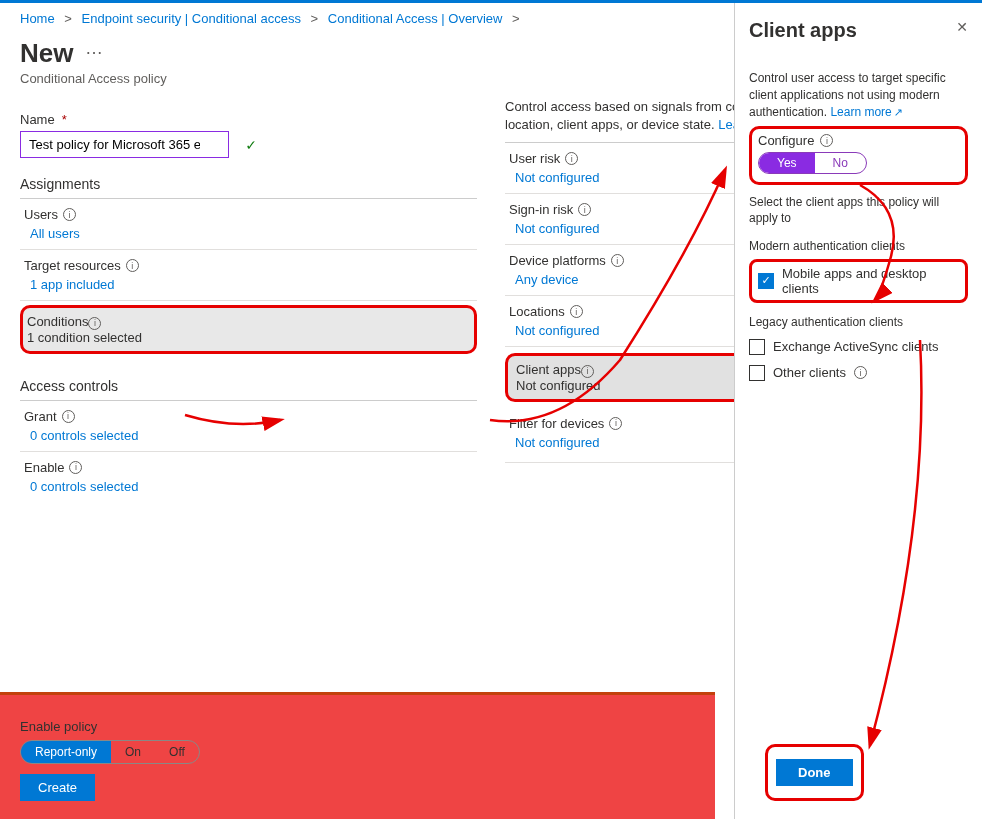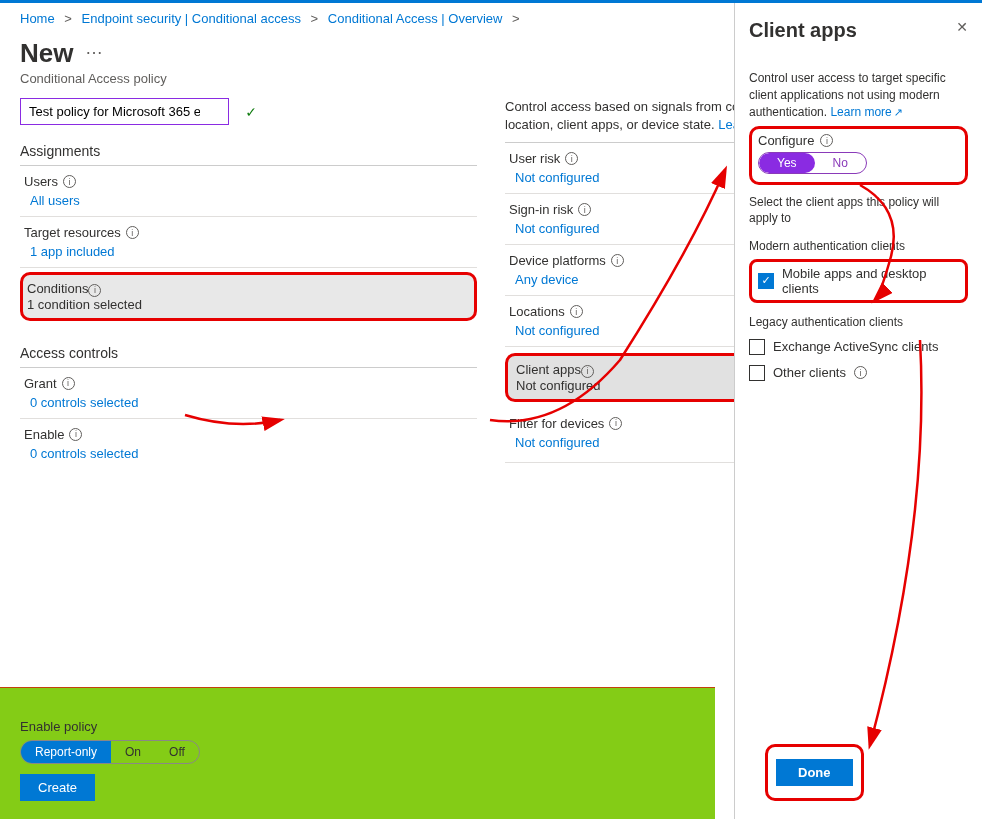--- a/index.html
+++ b/index.html
@@ -34,21 +34,21 @@
 
 .row-item { padding: 8px 0 8px 4px; border-bottom: 1px solid #e1dfdd; }
 .row-item.no-border { border-bottom: none; }
 .row-item .row-label { font-size: 13px; display: flex; align-items: center; gap: 5px; }
 .row-item .row-value { margin-top: 4px; color: #0078d4; font-size: 13px; cursor: pointer; padding-left: 6px; }
 
 .highlight-box { border: 3px solid #e60000; border-radius: 10px; padding: 6px 6px 6px 4px; margin-top: 4px; background: #e8e8e8; }
 
 .col2-highlight { border: 3px solid #e60000; border-radius: 10px; background: #e1e1e1; padding: 6px 8px; }
 
-.footer { position: absolute; bottom: 0; left: 0; width: 715px; padding: 31px 20px 18px; border-top: 1px solid #c2410c; background: #84cc16; }
+.footer { position: absolute; bottom: 0; left: 0; width: 715px; padding: 24px 20px 18px; border-top: 3px solid #c2410c; background: #ef4444; }
 .footer .enable-label { font-size: 13px; margin-bottom: 6px; }
 
 .tri-toggle { display: inline-flex; border: 1px solid #8a8886; border-radius: 14px; overflow: hidden; font-size: 12px; }
 .tri-toggle span { padding: 4px 14px; cursor: pointer; color: #323130; }
 .tri-toggle span.active { background: #0078d4; color: #fff; }
 
 .create-btn { display: inline-block; margin-top: 10px; padding: 6px 18px; background: #0078d4; color: #fff; border: none; font-size: 13px; cursor: pointer; text-align: center; }
 
 
 .panel { position: absolute; top: 3px; right: 0; bottom: 0; width: 248px; border-left: 1px solid #ccc; background: #fff; padding: 16px 14px; }
@@ -56,21 +56,21 @@
 .panel-head h2 { font-size: 20px; font-weight: 600; }
 .close-x { cursor: pointer; font-size: 14px; color: #605e5c; }
 
 .panel-intro { font-size: 12px; line-height: 1.4; margin-top: 28px; }
 
 .config-block { border: 3px solid #e60000; border-radius: 10px; padding: 4px 6px 8px; margin-top: 6px; }
 .config-block .lbl { font-size: 13px; display: flex; align-items: center; gap: 6px; margin-bottom: 4px; }
 
 .yn-toggle { display: inline-flex; border: 1px solid #8a3ab9; border-radius: 14px; overflow: hidden; font-size: 12px; }
 .yn-toggle span { padding: 3px 18px; cursor: pointer; }
-.yn-toggle .yes { background: #8a2be2; color: #fff; border-radius: 10px; }
+.yn-toggle .yes { background: #8a2be2; color: #fff; }
 .yn-toggle .no { color: #8a3ab9; }
 
 .panel-sub { font-size: 12px; margin-top: 10px; line-height: 1.3; }
 .panel-group { font-size: 12px; margin-top: 12px; color: #323130; }
 
 .cb-row { display: flex; align-items: center; gap: 8px; margin-top: 10px; font-size: 13px; cursor: pointer; }
 .cb { width: 16px; height: 16px; border: 1px solid #323130; display: inline-flex; align-items: center; justify-content: center; flex-shrink: 0; }
 .cb.checked { background: #0078d4; border-color: #0078d4; color: #fff; font-size: 11px; }
 
 .cb-highlight { border: 3px solid #e60000; border-radius: 8px; padding: 4px 6px; margin-top: 6px; }
@@ -98,20 +98,24 @@
 <div class="page-header">
   <h1>New</h1>
   <span class="more">…</span>
   <div class="subtitle">Conditional Access policy</div>
 </div>
 
 <div class="main-cols">
 
   <div class="col">
 
+    <div class="field-label">
+      <span>Name</span>
+        <span class="required">*</span>
+    </div>
     <div class="input-wrap">
       <input class="text-input" value="Test policy for Microsoft 365 email" style="">
       <span class="check-mark">✓</span>
     </div>
 
     <div class="section-head">Assignments</div>
 
     <div class="row-item">
       <div class="row-label">
           <span>Users</span>

